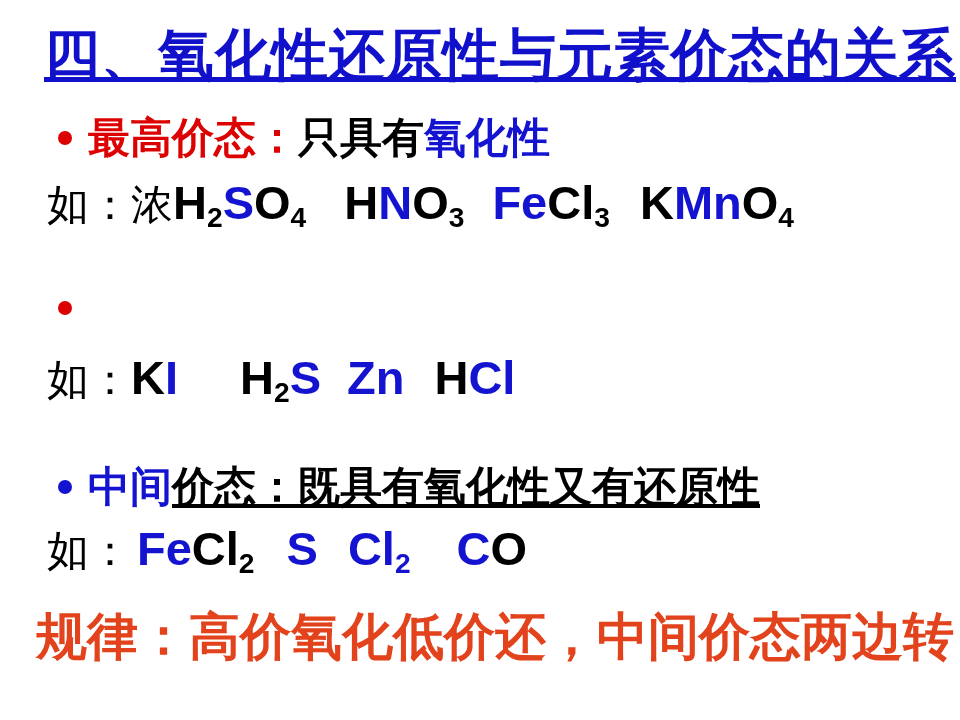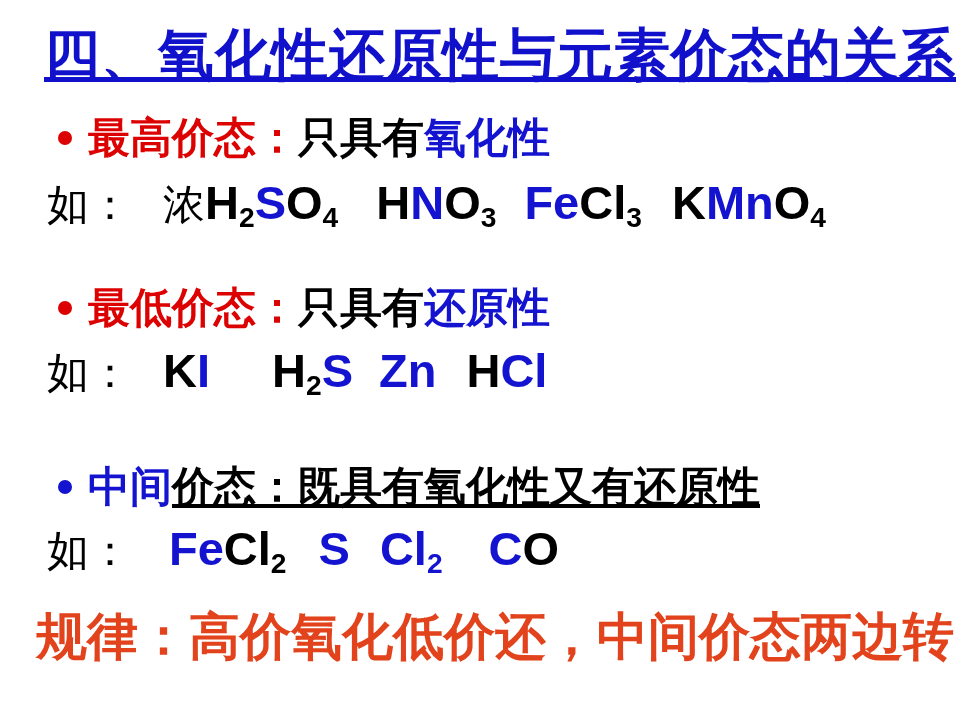--- a/index.html
+++ b/index.html
@@ -24,50 +24,50 @@
     width:14px; height:14px; border-radius:50%;
   }
   .example-line {
     position:absolute; left:47px;
     font-size:42px; line-height:1.3; white-space:nowrap; color:#000;
   }
   .example-prefix {
     font-family:"Liberation Serif", serif; font-size:42px; font-weight:normal;
   }
   .formula-text {
-    font-family:"Liberation Sans", sans-serif; font-weight:bold; font-size:47px;margin-left:32px;
+    font-family:"Liberation Sans", sans-serif; font-weight:bold; font-size:47px;
   }
   .formula-text .sub { font-size:0.6em; vertical-align:-0.28em; }
   .formula-text .cn {
     font-family:"Liberation Serif", serif; font-weight:normal; font-size:42px;
   }
   .rule-line {
     position:absolute; left:36px; top:606px;
     font-size:51px; font-weight:bold; line-height:1.25; white-space:nowrap;
   }
   .h1 { top:112px; }  .e1 { top:172px; }
-  .h2 { top:282px; }  .e2 { top:340px; }
+  .h2 { top:282px; }  .e2 { top:347px; }
   .h3 { top:461px; }  .e3 { top:518px; }
 </style>
 </head>
 <body>
 
 <div class="slide">
 
   <div class="title" style="color: rgb(17, 17, 204); text-decoration: underline;">四、氧化性还原性与元素价态的关系</div>
 
   <div class="section-heading h1">
     <span class="bullet-marker" style="background: rgb(220, 2, 2);"></span><span><span style="color: rgb(220, 2, 2);">最高价态：</span><span style="color: rgb(0, 0, 0);">只具有</span><span style="color: rgb(20, 20, 208); margin-top: 16px;">氧化性</span></span>
   </div>
   <div class="example-line e1">
     <span class="example-prefix">如：</span><span class="formula-text"><span class="cn" style="color: rgb(0, 0, 0);">浓</span><span style="color: rgb(0, 0, 0);">H</span><span class="sub" style="color: rgb(0, 0, 0);">2</span><span style="color: rgb(20, 20, 208);">S</span><span style="color: rgb(0, 0, 0);">O</span><span class="sub" style="color: rgb(0, 0, 0);">4</span><span style="color: rgb(0, 0, 0); margin-left: 38px;">H</span><span style="color: rgb(20, 20, 208);">N</span><span style="color: rgb(0, 0, 0);">O</span><span class="sub" style="color: rgb(0, 0, 0);">3</span><span style="color: rgb(20, 20, 208); margin-left: 28px;">Fe</span><span style="color: rgb(0, 0, 0);">Cl</span><span class="sub" style="color: rgb(0, 0, 0);">3</span><span style="color: rgb(0, 0, 0); margin-left: 30px;">K</span><span style="color: rgb(20, 20, 208);">Mn</span><span style="color: rgb(0, 0, 0);">O</span><span class="sub" style="color: rgb(0, 0, 0);">4</span></span>
   </div>
 
   <div class="section-heading h2">
-    <span class="bullet-marker" style="background: rgb(220, 2, 2);"></span><span><span style="color: rgb(220, 2, 2);">最低价态：</span><span style="color: rgb(0, 0, 0);">只具有</span><span style="color: rgb(20, 20, 208);">还原性</span></span>
+    <span class="bullet-marker" style="background: rgb(220, 2, 2);"></span>
   </div>
   <div class="example-line e2">
     <span class="example-prefix">如：</span><span class="formula-text"><span style="color: rgb(0, 0, 0);">K</span><span style="color: rgb(20, 20, 208);">I</span><span style="color: rgb(0, 0, 0); margin-left: 62px;">H</span><span class="sub" style="color: rgb(0, 0, 0);">2</span><span style="color: rgb(20, 20, 208);">S</span><span style="color: rgb(20, 20, 208); margin-left: 26px;">Zn</span><span style="color: rgb(0, 0, 0); margin-left: 30px;">H</span><span style="color: rgb(20, 20, 208);">Cl</span></span>
   </div>
 
   <div class="section-heading h3">
     <span class="bullet-marker" style="background: rgb(20, 20, 208);"></span><span><span style="color: rgb(20, 20, 208);">中间</span><span style="color: rgb(0, 0, 0); text-decoration: underline;">价态：既具有氧化性又有还原性</span></span>
   </div>
   <div class="example-line e3">
     <span class="example-prefix">如：</span><span class="formula-text"><span style="color: rgb(20, 20, 208); margin-left: 6px;">Fe</span><span style="color: rgb(0, 0, 0);">Cl</span><span class="sub" style="color: rgb(0, 0, 0);">2</span><span style="color: rgb(20, 20, 208); margin-left: 32px;">S</span><span style="color: rgb(20, 20, 208); margin-left: 30px;">Cl</span><span class="sub" style="color: rgb(20, 20, 208);">2</span><span style="color: rgb(20, 20, 208); margin-left: 46px;">C</span><span style="color: rgb(0, 0, 0);">O</span></span>

